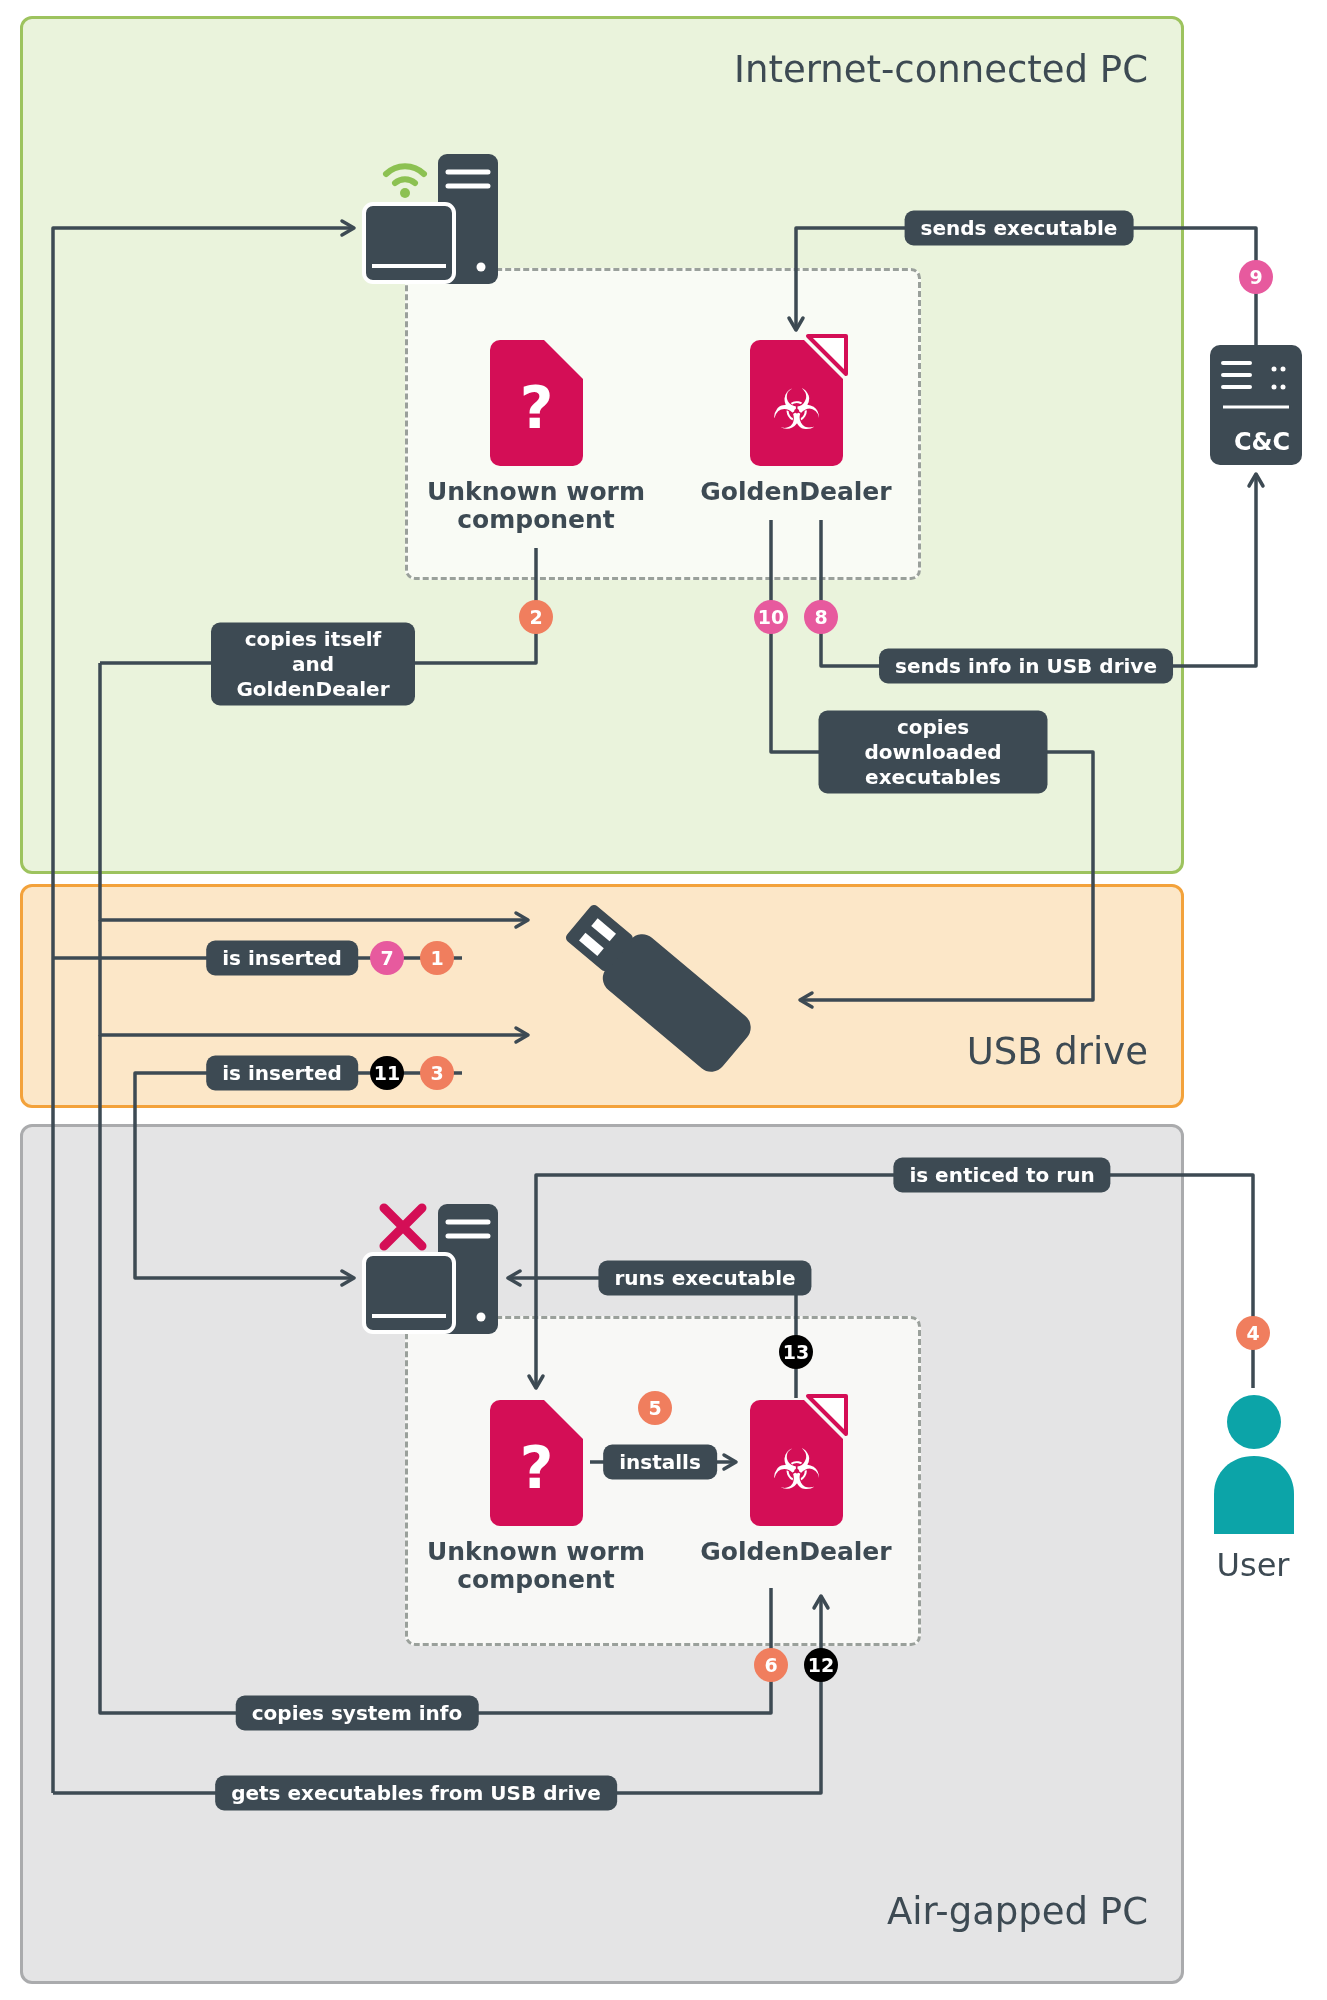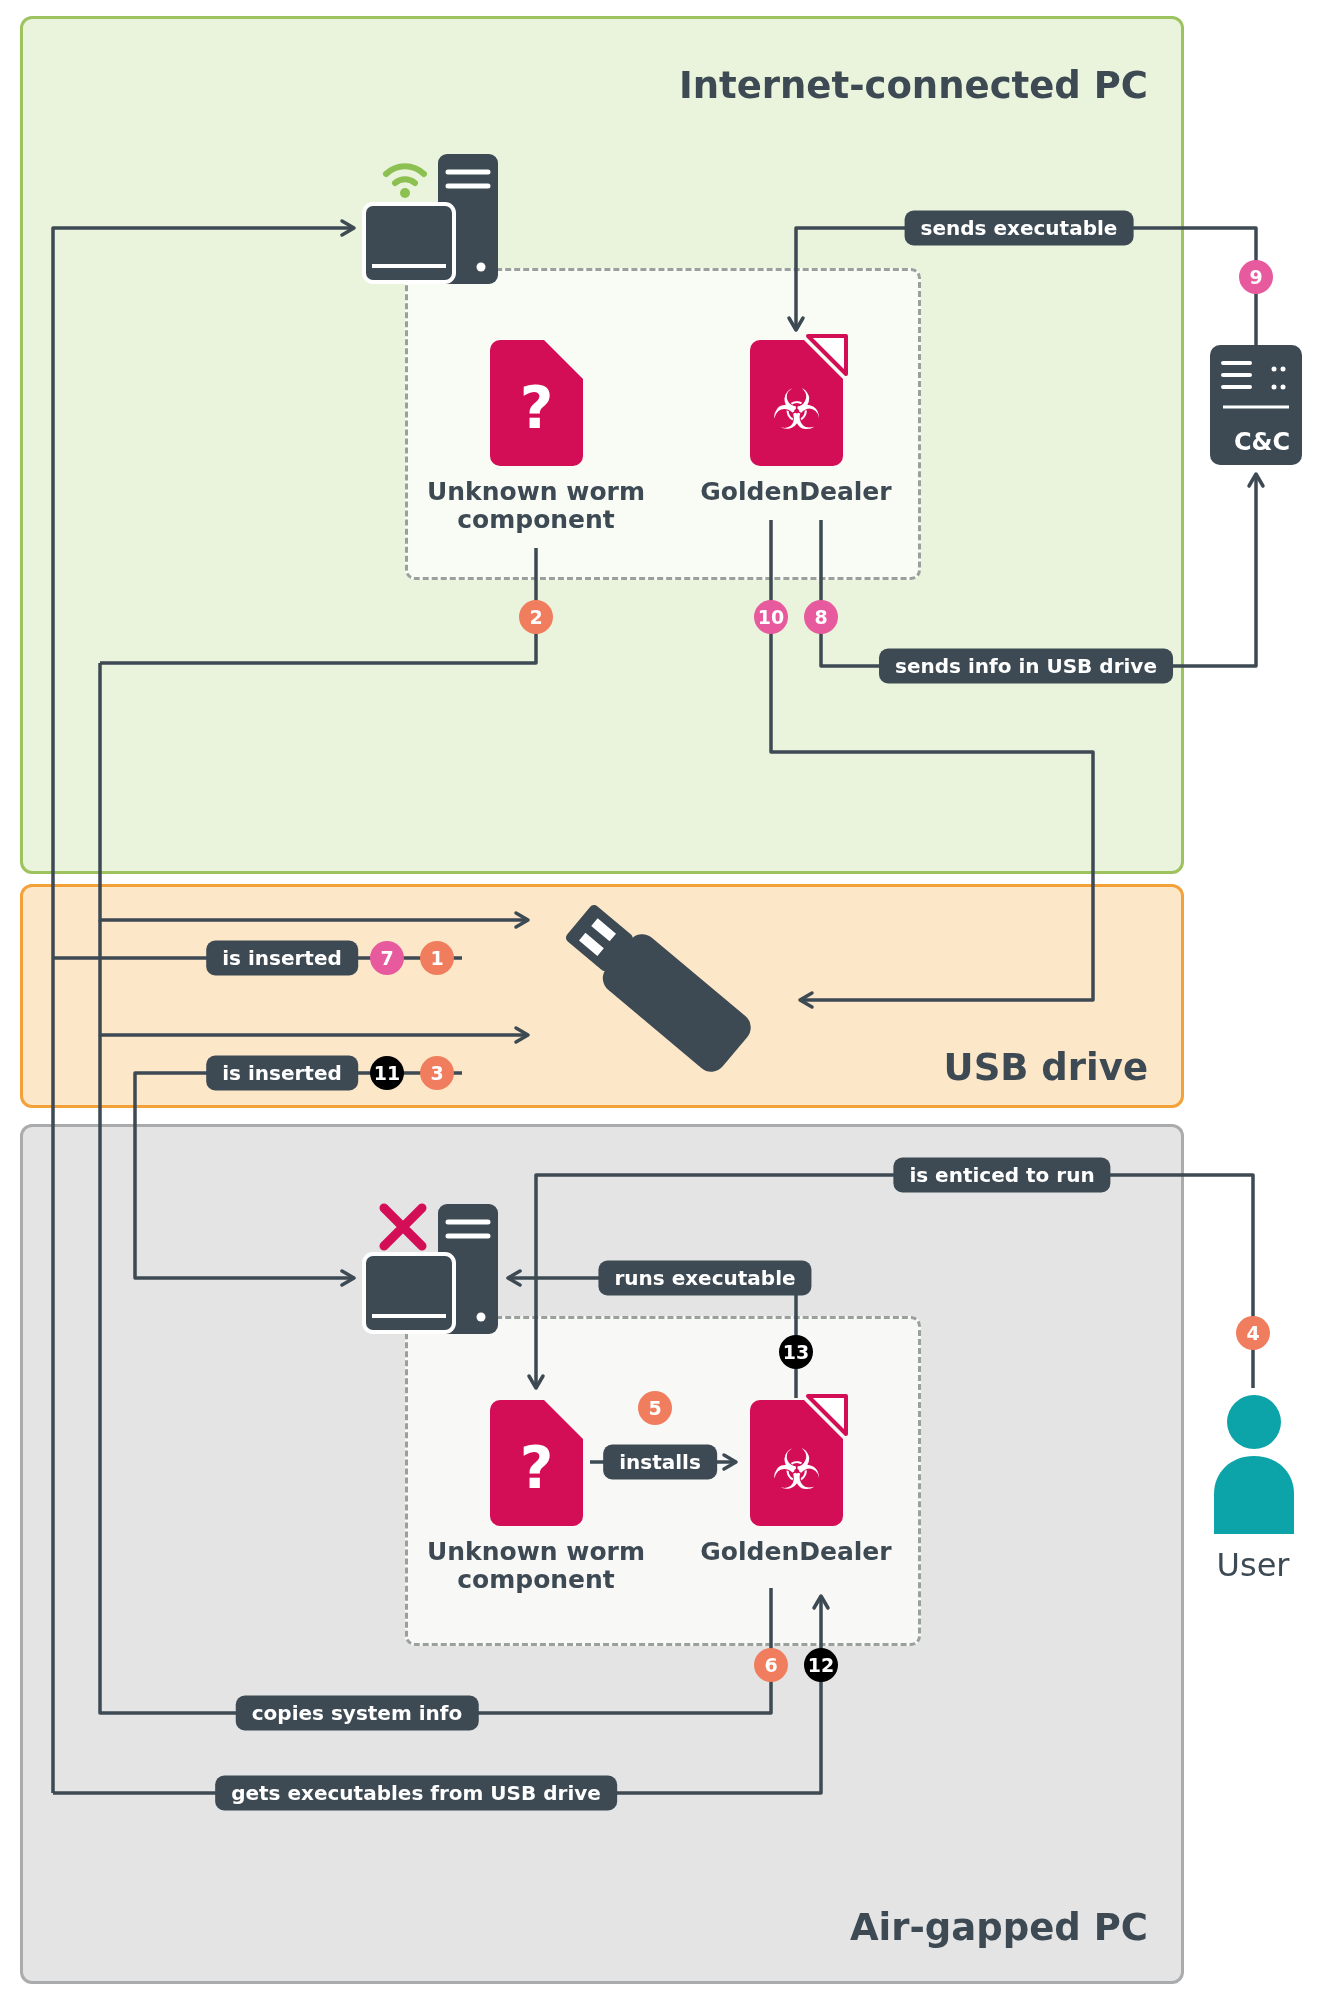--- a/index.html
+++ b/index.html
@@ -4,21 +4,21 @@
 <style>
   html,body{margin:0;padding:0;background:#ffffff;}
   body{font-family:"DejaVu Sans","Liberation Sans",sans-serif;color:#3d4a53;}
   .canvas{position:relative;width:1327px;height:2000px;background:#ffffff;overflow:hidden;}
 
   .section{position:absolute;box-sizing:border-box;border-radius:12px;border:3px solid;}
   .section.green{background:#eaf3dc;border-color:#9dc35e;}
   .section.orange{background:#fce7c8;border-color:#f3a23b;}
   .section.gray{background:#e4e4e5;border-color:#aaabad;}
 
-  .section-title{position:absolute;font-weight:bold;font-size:37px;color:#3d4a53;white-space:nowrap;margin-top:16px;}
+  .section-title{position:absolute;font-weight:normal;font-size:37px;color:#3d4a53;white-space:nowrap;}
 
   .dashed-box{position:absolute;box-sizing:border-box;background:rgba(252,252,249,0.85);
     border:3px dashed #9aa09b;border-radius:10px;}
 
   .connectors{position:absolute;left:0;top:0;pointer-events:none;}
 
   .icon{position:absolute;}
   .file-icon{position:absolute;width:97px;height:130px;}
   .file-icon svg{overflow:visible;}
   .file-glyph{position:absolute;left:50%;top:54%;transform:translate(-50%,-50%);
@@ -174,20 +174,22 @@
   </div>
   <div class="user-label" style="left:1253px;top:1546px;">User</div>
 
   <div class="node-label" style="left:536px;top:478px;">Unknown worm component</div>
   <div class="node-label" style="left:796px;top:478px;">GoldenDealer</div>
   <div class="node-label" style="left:536px;top:1538px;">Unknown worm component</div>
   <div class="node-label" style="left:796px;top:1538px;">GoldenDealer</div>
 
   <div class="pill" style="left:1019px;top:228px;">sends executable</div>
   <div class="pill" style="left:1026px;top:666px;">sends info in USB drive</div>
+  <div class="pill wrap" style="left:933px;top:752px;width:205px;">copies downloaded executables</div>
+  <div class="pill wrap" style="left:313px;top:664px;width:180px;">copies itself and GoldenDealer</div>
   <div class="pill" style="left:282px;top:958px;">is inserted</div>
   <div class="pill" style="left:282px;top:1073px;">is inserted</div>
   <div class="pill" style="left:1002px;top:1175px;text-align:center;">is enticed to run</div>
   <div class="pill" style="left:657px;top:1278px;margin-left:48px;">runs executable</div>
   <div class="pill" style="left:660px;top:1462px;">installs</div>
   <div class="pill" style="left:357px;top:1713px;">copies system info</div>
   <div class="pill" style="left:416px;top:1793px;">gets executables from USB drive</div>
 
   <div class="badge orange" style="left:437px;top:958px;">1</div>
   <div class="badge orange" style="left:536px;top:617px;">2</div>

